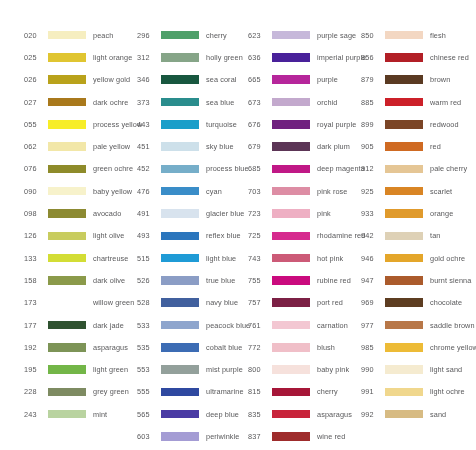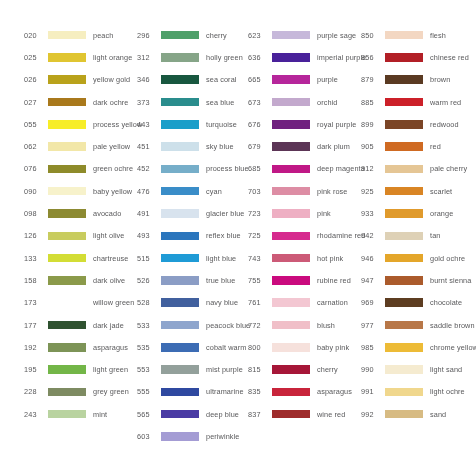--- a/index.html
+++ b/index.html
@@ -230,21 +230,21 @@
           <span class="name">navy blue</span>
         </div>
         <div class="row">
           <span class="code">533</span>
           <span class="swatch" style="background: rgb(142, 165, 205);"></span>
           <span class="name">peacock blue</span>
         </div>
         <div class="row">
           <span class="code">535</span>
           <span class="swatch" style="background: rgb(60, 108, 180);"></span>
-          <span class="name">cobalt warm</span>
+          <span class="name">cobalt blue</span>
         </div>
         <div class="row">
           <span class="code">553</span>
           <span class="swatch" style="background: rgb(147, 160, 155);"></span>
           <span class="name">mist purple</span>
         </div>
         <div class="row">
           <span class="code">555</span>
           <span class="swatch" style="background: rgb(47, 73, 160);"></span>
           <span class="name">ultramarine</span>
@@ -314,20 +314,25 @@
         </div>
         <div class="row">
           <span class="code">743</span>
           <span class="swatch" style="background: rgb(204, 90, 119);"></span>
           <span class="name">hot pink</span>
         </div>
         <div class="row">
           <span class="code">755</span>
           <span class="swatch" style="background: rgb(202, 10, 126);"></span>
           <span class="name">rubine red</span>
+        </div>
+        <div class="row">
+          <span class="code">757</span>
+          <span class="swatch" style="background: rgb(124, 32, 69);"></span>
+          <span class="name">port red</span>
         </div>
         <div class="row">
           <span class="code">761</span>
           <span class="swatch" style="background: rgb(243, 199, 210);"></span>
           <span class="name">carnation</span>
         </div>
         <div class="row">
           <span class="code">772</span>
           <span class="swatch" style="background: rgb(240, 191, 200);"></span>
           <span class="name">blush</span>

